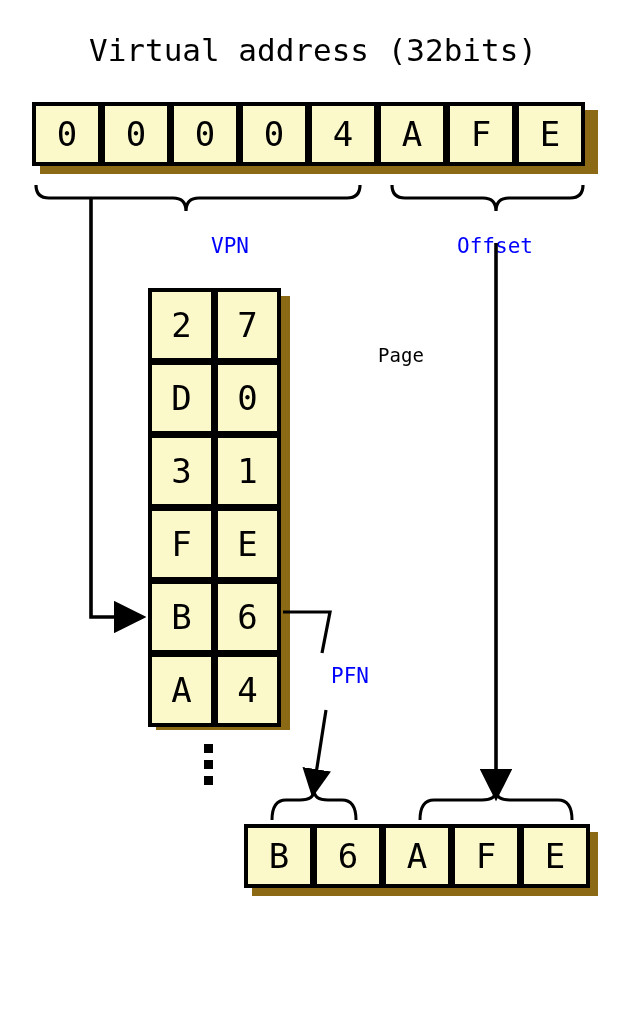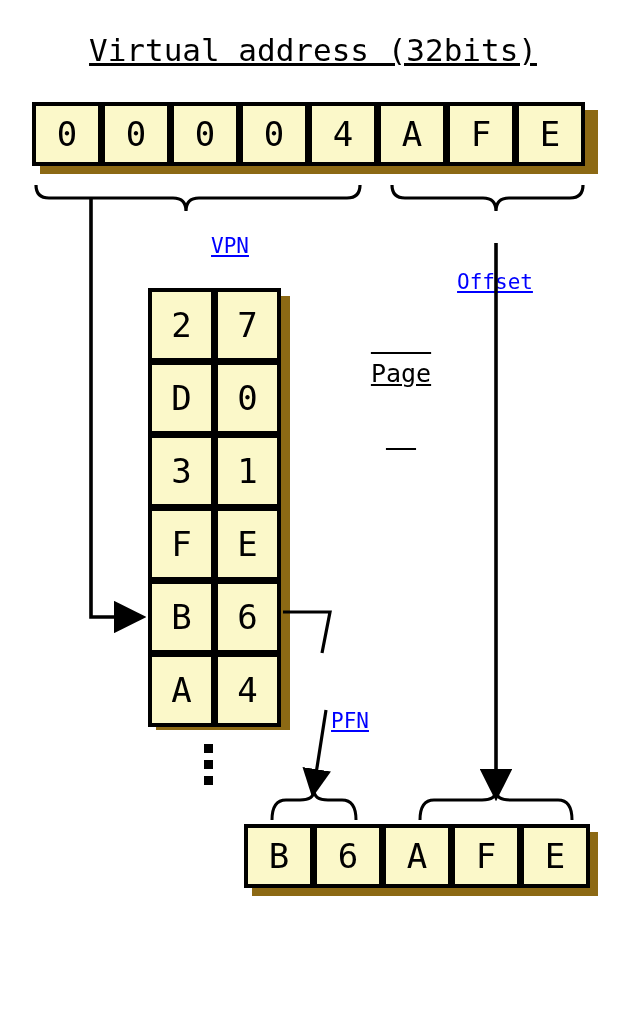--- a/index.html
+++ b/index.html
@@ -25,36 +25,35 @@
     left: 0; top: 0;
     width: 626px;
     height: 1012px;
     pointer-events: none;
   }
   .lbl {
     position: absolute;
     white-space: pre;
     color: #000000;
     font-family: "DejaVu Sans Mono", "Liberation Mono", monospace;
-    text-decoration: underline;
   }
   .title-text {
     font-size: 31px;
     letter-spacing: 0px;
     text-align: center;
     width: 626px;
     left: 0;
   }
   .blue-lbl {
     color: #0000ff;
     font-size: 21px;
     text-align: center;
   }
   .pt-label {
-    font-size: 25px;
+    font-size: 19px;
     text-align: center;
     line-height: 1.28;
     color: #000000;
   }
   
   .cell {
     position: absolute;
     box-sizing: border-box;
     background: #fbf8c9;
     border: 4px solid #000000;
@@ -97,21 +96,21 @@
     <div class="cell" style="left:69px;  top:0px; width:70px; height:64px;">0</div>
     <div class="cell" style="left:138px; top:0px; width:70px; height:64px;">0</div>
     <div class="cell" style="left:207px; top:0px; width:70px; height:64px;">0</div>
     <div class="cell" style="left:276px; top:0px; width:70px; height:64px;">4</div>
     <div class="cell" style="left:345px; top:0px; width:70px; height:64px;">A</div>
     <div class="cell" style="left:414px; top:0px; width:70px; height:64px;">F</div>
     <div class="cell" style="left:483px; top:0px; width:70px; height:64px;">E</div>
   </div>
 
   <div class="lbl blue-lbl" style="left:150px; top:234px; width:160px;">VPN</div>
-  <div class="lbl blue-lbl" style="left:400px; top:234px; width:190px;margin-top:36px;">Offset</div>
+  <div class="lbl blue-lbl" style="left:400px; top:234px; width:190px;">Offset</div>
 
   <div class="lbl pt-label" style="left:312px; top:294px; width:178px;">
     <div>Page</div>
   </div>
 
   <div class="shadow" style="left:156px; top:296px; width:134px; height:434px;"></div>
   <div class="pt-grid" style="left:148px; top:288px;">
     <div class="cell" style="left:0px;  top:0px;   width:67px; height:74px;">2</div>
     <div class="cell" style="left:66px; top:0px;   width:67px; height:74px;">7</div>
     <div class="cell" style="left:0px;  top:73px;  width:67px; height:74px;">D</div>
@@ -125,21 +124,21 @@
     <div class="cell" style="left:0px;  top:365px; width:67px; height:74px;">A</div>
     <div class="cell" style="left:66px; top:365px; width:67px; height:74px;">4</div>
   </div>
 
   <div class="dots" style="left:204px; top:744px;">
     <div class="dot"></div>
     <div class="dot"></div>
     <div class="dot"></div>
   </div>
 
-  <div class="lbl blue-lbl" style="left:300px; top:664px; width:100px;margin-top:45px;">PFN</div>
+  <div class="lbl blue-lbl" style="left:300px; top:664px; width:100px;">PFN</div>
 
   <div class="shadow" style="left:252px; top:832px; width:346px; height:64px;"></div>
   <div class="pa-row" style="left:244px; top:824px;">
     <div class="cell" style="left:0px;   top:0px; width:70px; height:64px;">B</div>
     <div class="cell" style="left:69px;  top:0px; width:70px; height:64px;">6</div>
     <div class="cell" style="left:138px; top:0px; width:70px; height:64px;">A</div>
     <div class="cell" style="left:207px; top:0px; width:70px; height:64px;">F</div>
     <div class="cell" style="left:276px; top:0px; width:70px; height:64px;">E</div>
   </div>
 

